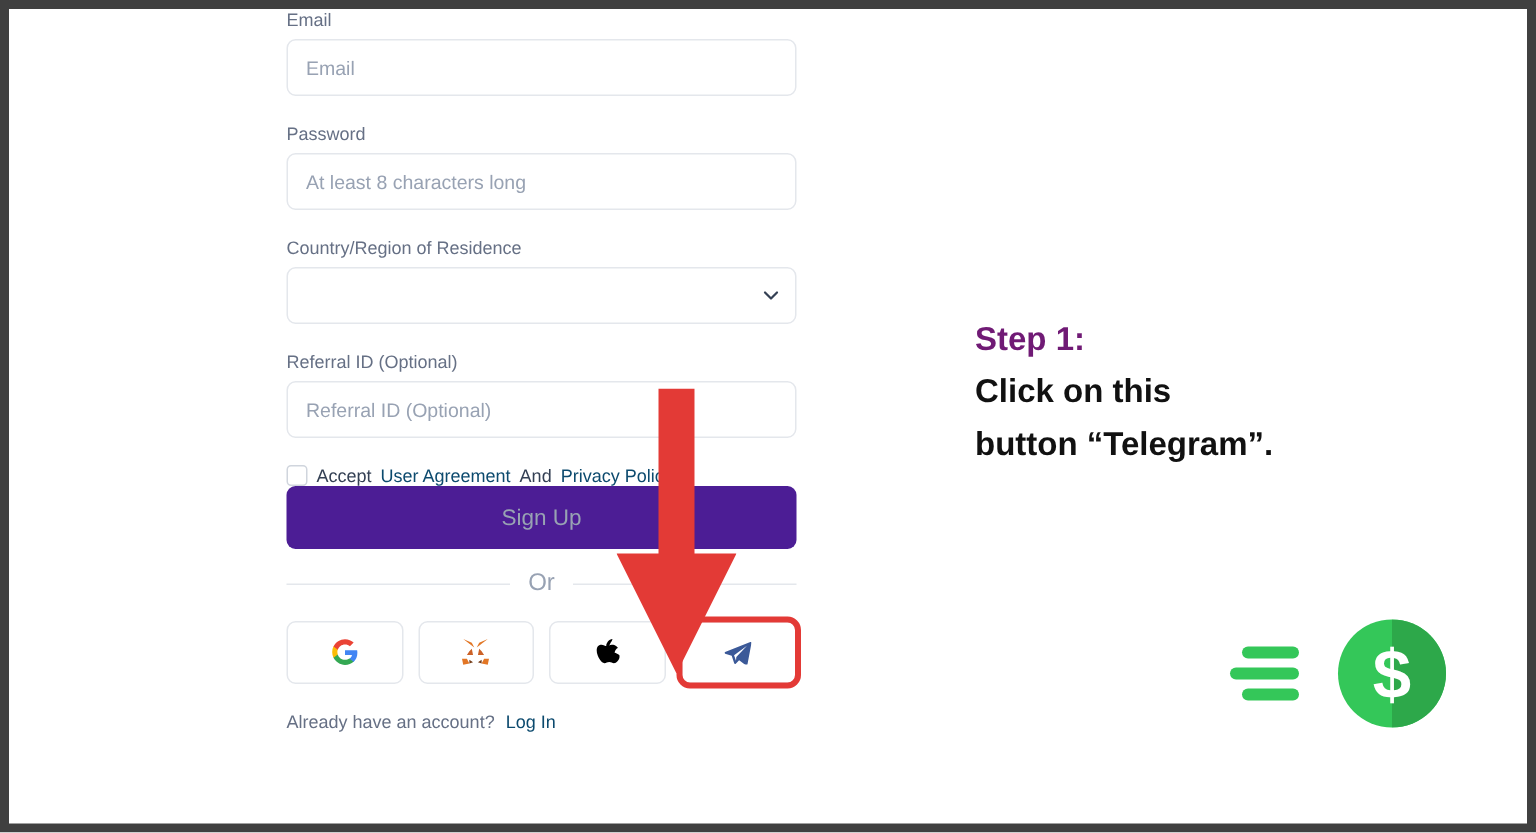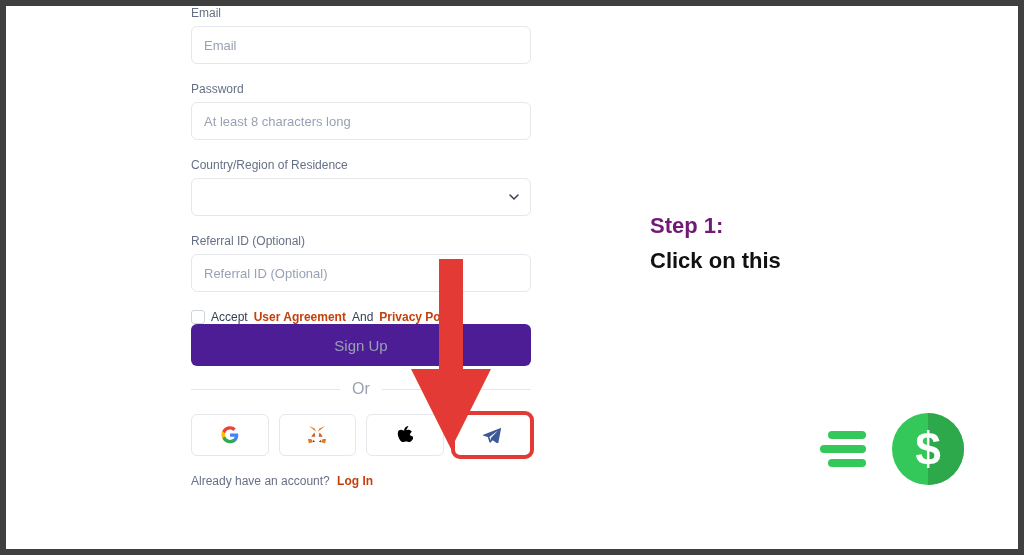--- a/index.html
+++ b/index.html
@@ -65,22 +65,22 @@
       margin-top: 4px;
     }
     .checkbox {
       width: 14px;
       height: 14px;
       border: 1px solid #d0d5dd;
       border-radius: 3px;
       cursor: pointer;
     }
     .link {
-      color: #c2410c;
-      font-weight: 700;
+      color: #0c4a6e;
+      font-weight: 400;
       cursor: pointer;
     }
     .signup-btn {
       width: 100%;
       height: 42px;
       background: #4c1d95;
       border: none;
       border-radius: 6px;
       color: #98a2b3;
       font-size: 15px;
@@ -243,20 +243,21 @@
 
   </div>
 
   <svg class="arrow" viewBox="0 0 80 190">
     <path fill="#e33a36" d="M28 0 H52 V110 H80 L40 190 L0 110 H28 Z"></path>
   </svg>
 
   <div class="instruction">
     <div class="step-label">Step 1:</div>
     <div class="step-text">Click on this</div>
+    <div class="step-text">button “Telegram”.</div>
   </div>
 
   <svg class="logo" viewBox="0 0 160 80">
     <rect x="10" y="22" width="38" height="8" rx="4" fill="#34c759"></rect>
     <rect x="2" y="36" width="46" height="8" rx="4" fill="#34c759"></rect>
     <rect x="10" y="50" width="38" height="8" rx="4" fill="#34c759"></rect>
     <circle cx="110" cy="40" r="36" fill="#34c759"></circle>
     <circle cx="110" cy="40" r="36" fill="#2da84a" clip-path="inset(0 0 0 50%)"></circle>
     <text x="110" y="56" text-anchor="middle" font-family="Arial" font-size="46" font-weight="900" fill="#fff">$</text>
   </svg>

